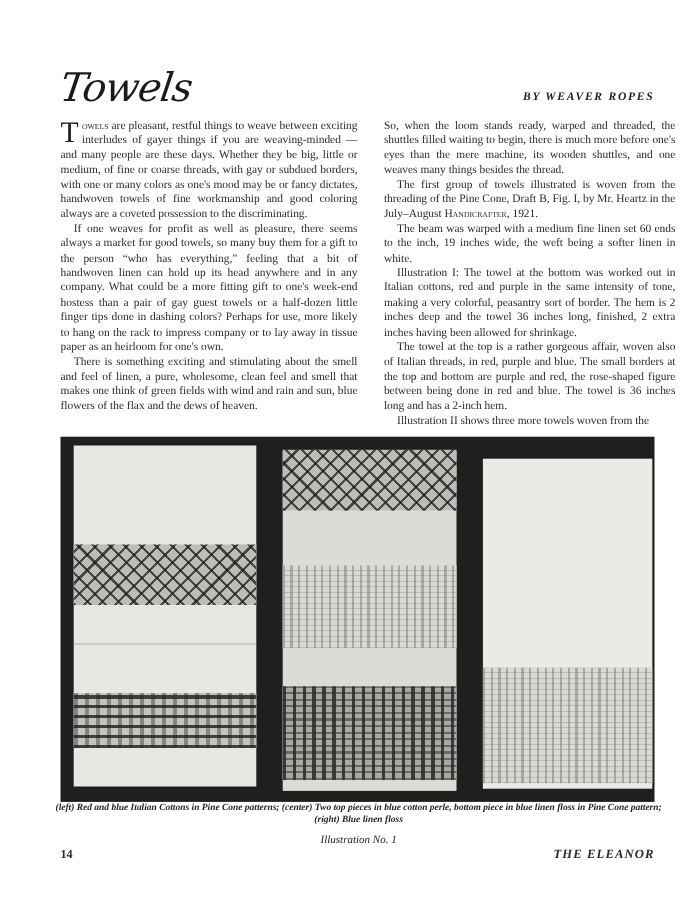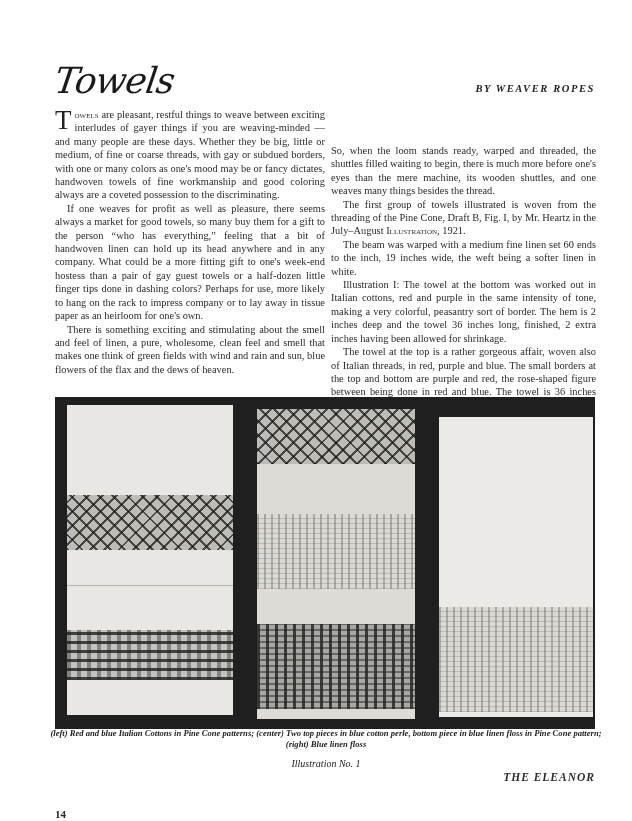--- a/index.html
+++ b/index.html
@@ -19,21 +19,21 @@
     font-size: 10.5px; letter-spacing: 1.6px; color: #222;
   }
   .col {
     position: absolute; top: 108px; width: 270px;
     font-size: 10.4px; line-height: 13.4px; text-align: justify;
     hyphens: manual;
   }
   .col p { margin: 0; text-indent: 12px; }
   .col p.first { text-indent: 0; }
   .col-left { left: 55px; }
-  .col-right { left: 331px; width: 265px; margin-top: 36px; }
+  .col-right { left: 349px; width: 265px; }
   .dropcap {
     float: left; font-size: 27px; line-height: 22px; margin: 1px 3px 0 0;
     font-family: "Liberation Serif", serif; color: #222;
   }
   .sc { font-variant: small-caps; }
 
   .photo {
     position: absolute; left: 55px; top: 397px; width: 540px; height: 332px;
     background: #1f1f1f; overflow: hidden;
   }
@@ -69,21 +69,21 @@
 
   .caption {
     position: absolute; left: 40px; right: 20px; text-align: center;
     font-family: "Liberation Serif", serif; font-style: italic; font-weight: bold;
     color: #222;
   }
   .cap-title { top: 758px; font-size: 10px; font-weight: normal; }
   .cap-text { top: 728px; font-size: 8.6px; line-height: 10.5px; }
   .page-num {
     position: absolute; left: 55px; top: 771px;
-    font-family: "Liberation Serif", serif; font-weight: bold; font-size: 11px; margin-top: 37px;
+    font-family: "Liberation Serif", serif; font-weight: bold; font-size: 11px;
   }
   .journal {
     position: absolute; right: 37px; top: 771px;
     font-family: "Liberation Serif", serif; font-style: italic; font-weight: bold;
     font-size: 11.5px; letter-spacing: 1px;
   }
 </style>
 </head>
 <body>
 
@@ -91,21 +91,21 @@
 <div class="byline">BY WEAVER ROPES</div>
 
 <div class="col col-left">
   <p class="first"><span class="dropcap">T</span><span class="sc">owels</span><span> are pleasant, restful things to weave between exciting interludes of gayer things if you are weaving-minded — and many people are these days. Whether they be big, little or medium, of fine or coarse threads, with gay or subdued borders, with one or many colors as one's mood may be or fancy dictates, handwoven towels of fine workmanship and good coloring always are a coveted possession to the discriminating.</span></p>
   <p>If one weaves for profit as well as pleasure, there seems always a market for good towels, so many buy them for a gift to the person “who has everything,” feeling that a bit of handwoven linen can hold up its head anywhere and in any company. What could be a more fitting gift to one's week-end hostess than a pair of gay guest towels or a half-dozen little finger tips done in dashing colors? Perhaps for use, more likely to hang on the rack to impress company or to lay away in tissue paper as an heirloom for one's own.</p>
   <p>There is something exciting and stimulating about the smell and feel of linen, a pure, wholesome, clean feel and smell that makes one think of green fields with wind and rain and sun, blue flowers of the flax and the dews of heaven.</p>
 </div>
 
 <div class="col col-right">
   <p class="first">So, when the loom stands ready, warped and threaded, the shuttles filled waiting to begin, there is much more before one's eyes than the mere machine, its wooden shuttles, and one weaves many things besides the thread.</p>
-  <p><span>The first group of towels illustrated is woven from the threading of the Pine Cone, Draft B, Fig. I, by Mr. Heartz in the July–August </span><span class="sc">Illustration</span><span>, 1921.</span></p>
+  <p><span>The first group of towels illustrated is woven from the threading of the Pine Cone, Draft B, Fig. I, by Mr. Heartz in the July–August </span><span class="sc">Handicrafter</span><span>, 1921.</span></p>
   <p>The beam was warped with a medium fine linen set 60 ends to the inch, 19 inches wide, the weft being a softer linen in white.</p>
   <p>Illustration I: The towel at the bottom was worked out in Italian cottons, red and purple in the same intensity of tone, making a very colorful, peasantry sort of border. The hem is 2 inches deep and the towel 36 inches long, finished, 2 extra inches having been allowed for shrinkage.</p>
   <p>The towel at the top is a rather gorgeous affair, woven also of Italian threads, in red, purple and blue. The small borders at the top and bottom are purple and red, the rose-shaped figure between being done in red and blue. The towel is 36 inches long and has a 2-inch hem.</p>
   <p>Illustration II shows three more towels woven from the</p>
 </div>
 
 <div class="photo" title="Photograph of three handwoven towels with patterned borders">
   <div class="towel t-left">
     <div class="band pat-diamond" style="top:90px;height:55px;"></div>
     <div class="band" style="top:180px;height:1px;background:#b5b4af;"></div>

